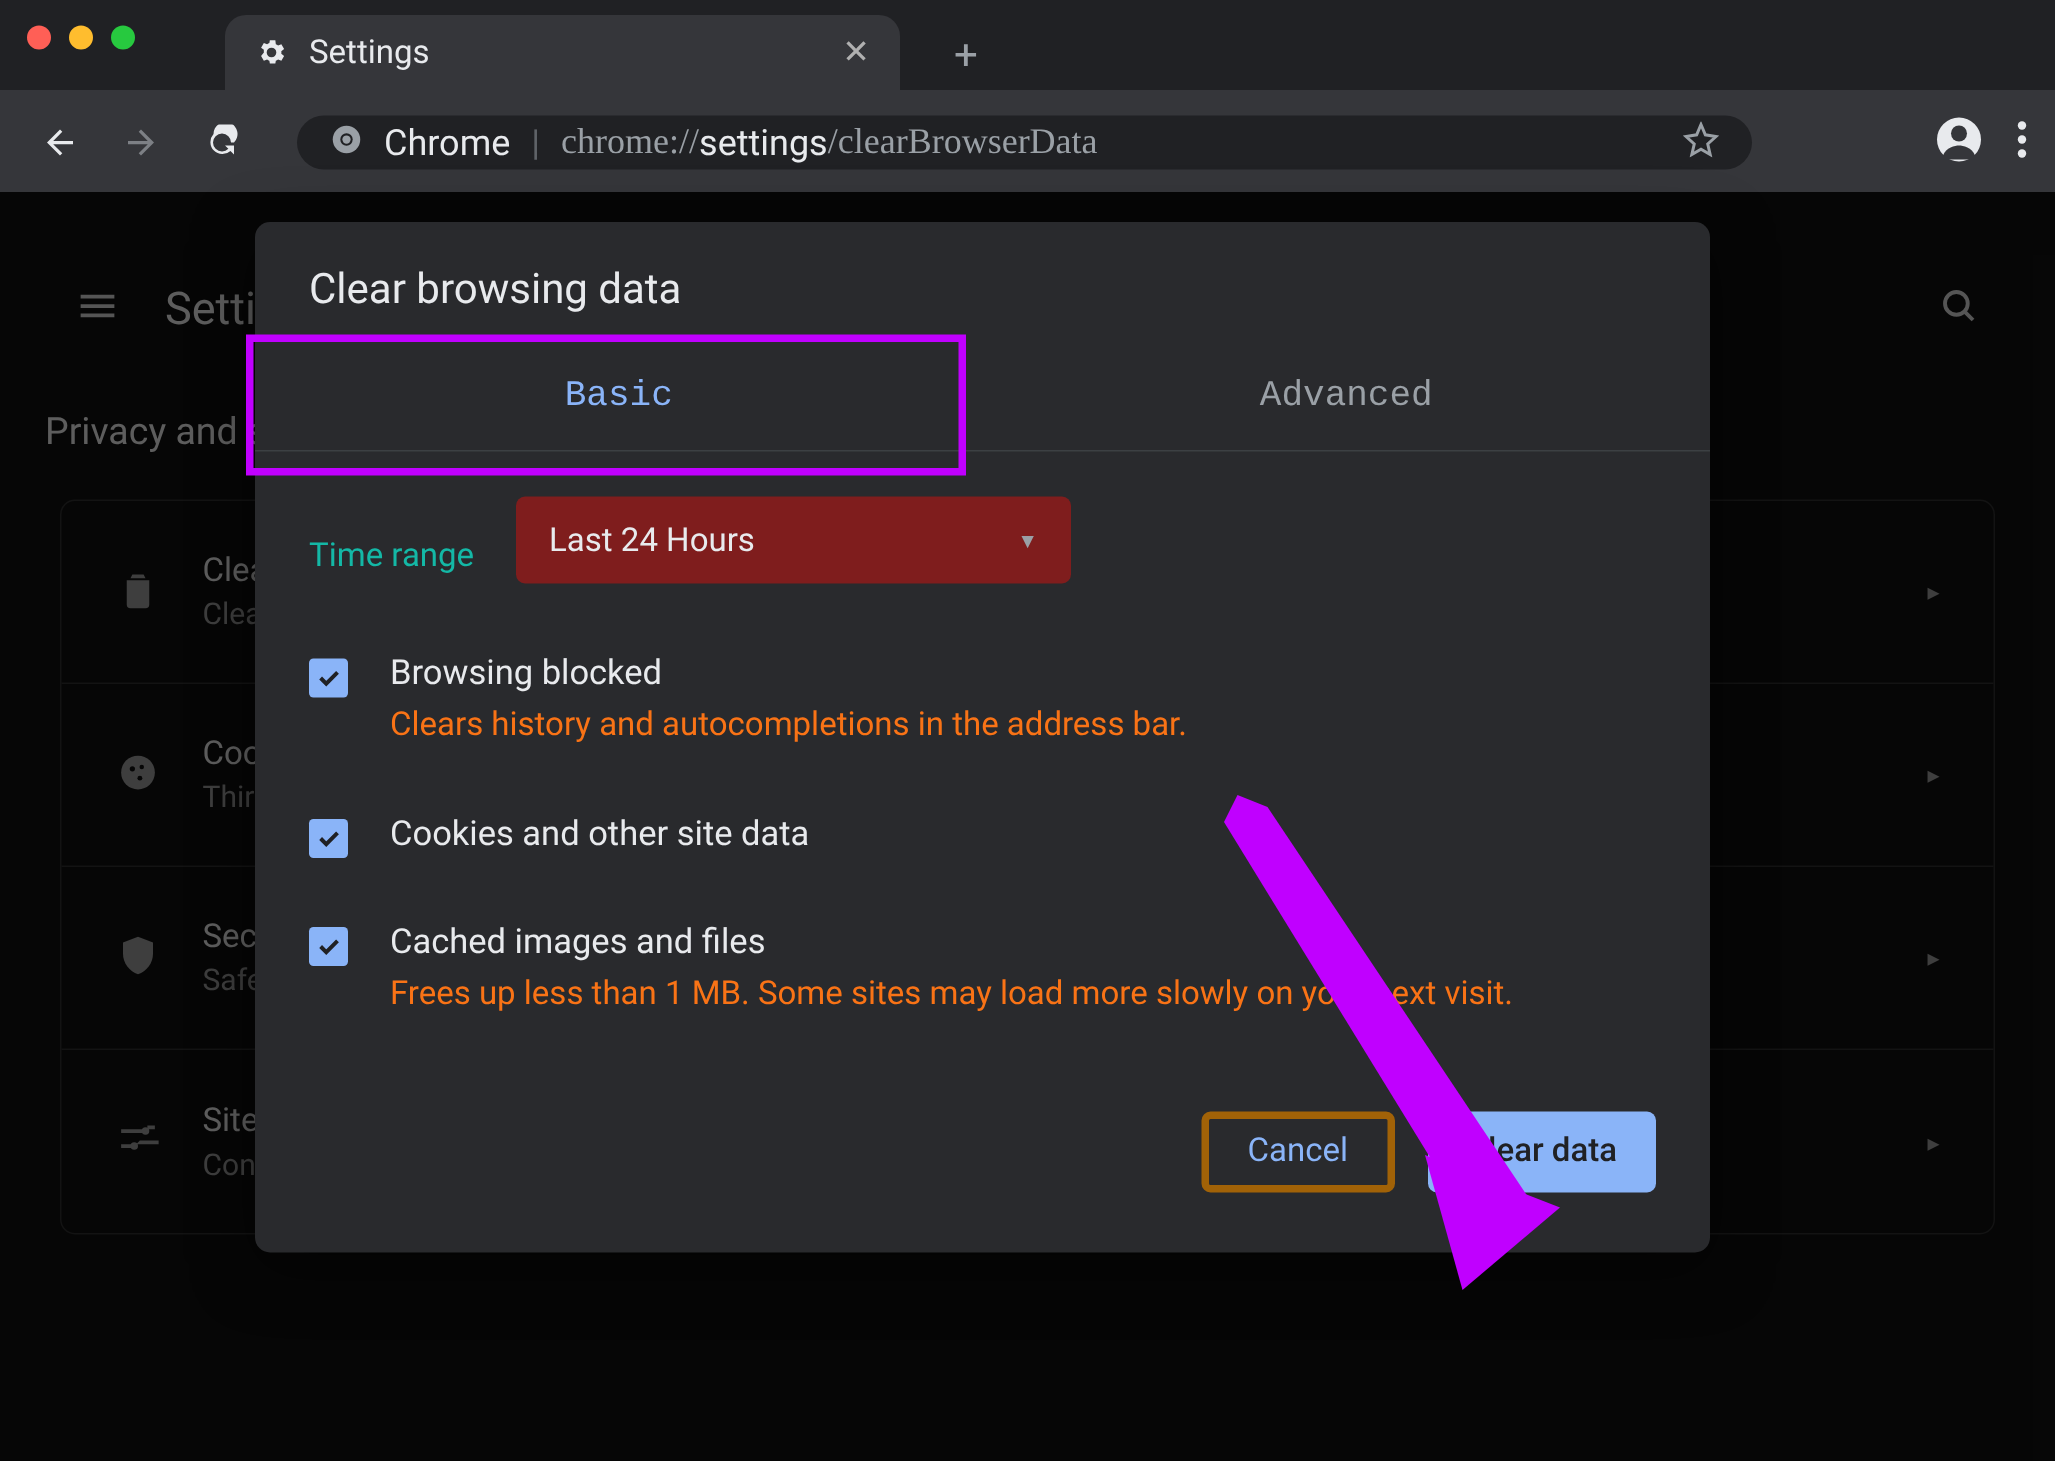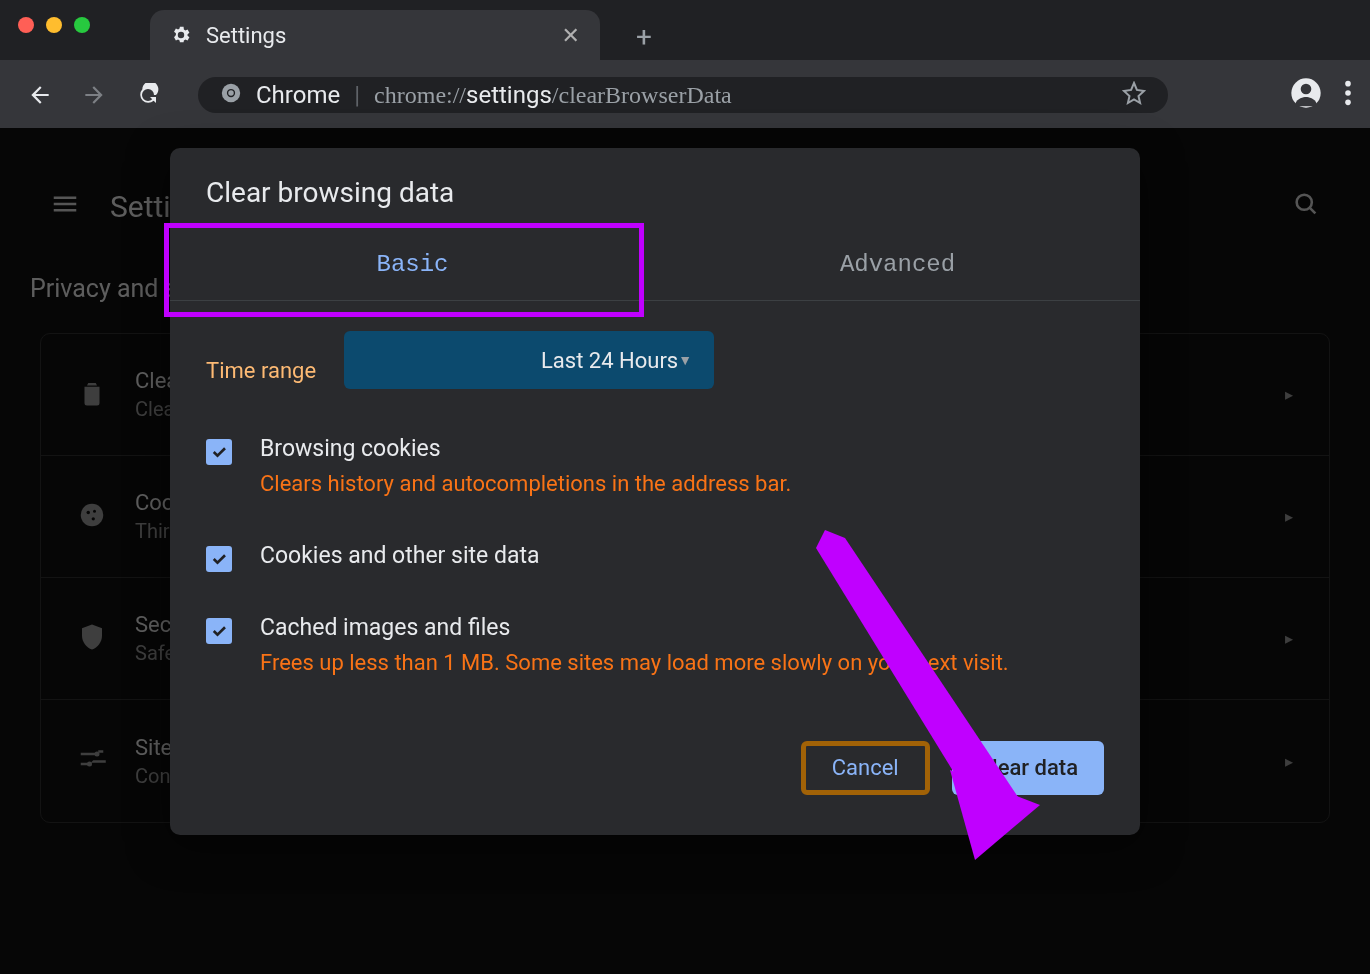--- a/index.html
+++ b/index.html
@@ -48,22 +48,22 @@
   .row .chev { color:#8a8a8a; }
 
   
   .dialog { position:absolute; top:148px; left:170px; width:970px; background:#292a2d; border-radius:10px; z-index:20; box-shadow:0 10px 40px rgba(0,0,0,.5); padding-bottom:40px;}
   .dlg-title { font-size:28px; color:#e8eaed; padding:28px 36px 20px;}
   .dlg-tabs { display:flex; border-bottom:1px solid #3c4043; position:relative;font-family:Liberation Mono, monospace;}
   .dlg-tab { flex:1; text-align:center; font-size:24px; padding:22px 0; color:#9aa0a6; cursor:pointer;}
   .dlg-tab.active { color:#8ab4f8; font-weight:500; }
   .tab-hl { position:absolute; left:-6px; top:-6px; width:480px; height:94px; border:5px solid #c000ff; pointer-events:none;}
   .time-range { display:flex; align-items:center; gap:28px; padding:30px 36px 14px;}
-  .tr-label { font-size:22px; color:#fdba74;margin-top:20px;}
-  .tr-select { background:#0c4a6e; color:#e8eaed; height:58px; width:370px; border-radius:6px; display:flex; align-items:center; padding:0 22px; font-size:22px; justify-content:flex-end;}
+  .tr-label { font-size:22px; color:#14b8a6;margin-top:20px;}
+  .tr-select { background:#7f1d1d; color:#e8eaed; height:58px; width:370px; border-radius:6px; display:flex; align-items:center; padding:0 22px; font-size:22px; justify-content:space-between;}
   .tr-select .tri { color:#9aa0a6; font-size:14px;}
   .chk-list { padding: 18px 36px 4px;}
   .chk-item { display:flex; gap:28px; padding:14px 0 28px;}
   .chkbox { width:26px; height:26px; background:#8ab4f8; border-radius:3px; flex-shrink:0; display:flex; align-items:center; justify-content:center; margin-top:4px;}
   .chkbox svg { stroke:#202124; }
   .chk-texts .ct1 { font-size:23px; color:#e8eaed;}
   .chk-texts .ct2 { font-size:22px; color:#f97316; margin-top:6px; max-width:800px; line-height:1.45;}
   .dlg-buttons { display:flex; justify-content:flex-end; gap:22px; padding: 30px 36px 0;}
   .btn { height:54px; border-radius:6px; font-size:22px; display:flex; align-items:center; padding:0 26px; cursor:pointer;}
   .btn.cancel { border:5px solid #a16207; color:#8ab4f8; background:transparent;}
@@ -229,21 +229,21 @@
     </div>
   </div>
   <div class="chk-list">
     <div class="chk-item">
       <div class="chkbox">
           <svg width="18" height="18" viewBox="0 0 24 24" fill="none" stroke-width="3.5">
             <path d="M5 12l5 5L20 7"></path>
           </svg>
         </div>
       <div class="chk-texts">
-        <div class="ct1">Browsing cookies</div>
+        <div class="ct1">Browsing blocked</div>
         <div class="ct2">Clears history and autocompletions in the address bar.</div>
       </div>
     </div>
     <div class="chk-item">
       <div class="chkbox">
           <svg width="18" height="18" viewBox="0 0 24 24" fill="none" stroke-width="3.5">
             <path d="M5 12l5 5L20 7"></path>
           </svg>
         </div>
       <div class="chk-texts">

